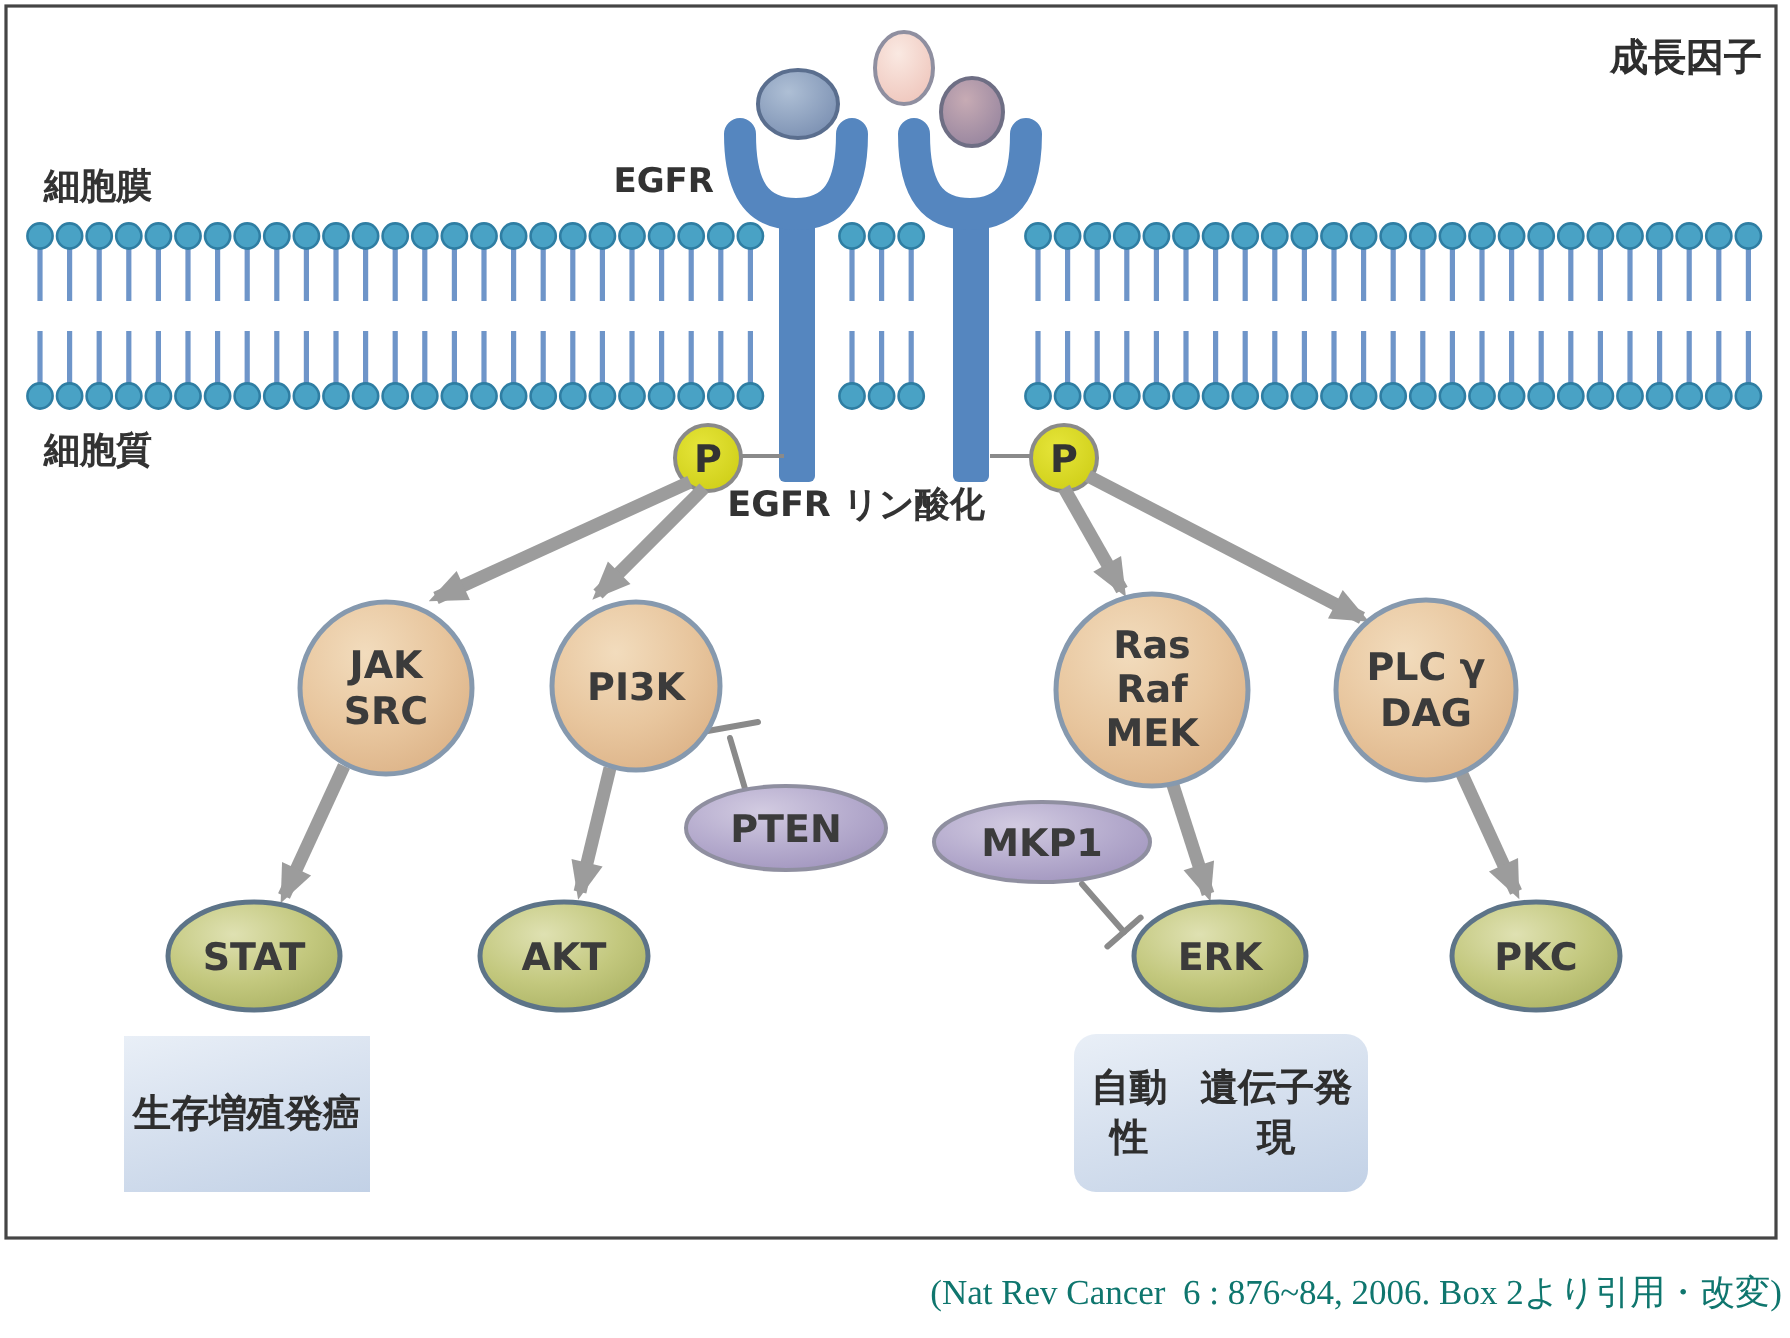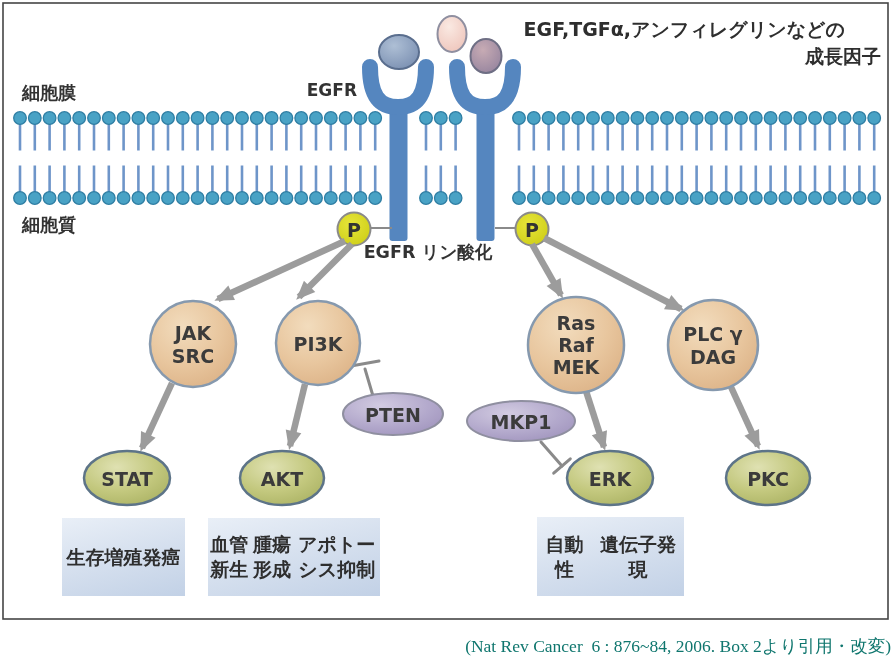--- a/index.html
+++ b/index.html
@@ -16,21 +16,21 @@
   .tbar{stroke:#8a8a8a;stroke-width:3;fill:none;stroke-linecap:round;}
   .gf-label{position:absolute;top:16px;right:14px;text-align:right;
             font-size:19px;font-weight:600;color:#2e2e2e;line-height:27px;}
   .gf-label .l1{margin-right:36px;}
   .outcome{position:absolute;display:flex;justify-content:center;
            align-items:center;text-align:center;
            background:linear-gradient(165deg,#e9eff7 0%,#d7e1ef 45%,#c2d1e6 100%);
            color:#2e2e2e;font-size:19px;font-weight:600;line-height:25px;}
   .box1{left:62px;top:518px;width:123px;height:78px;}
   .box2{left:208px;top:518px;width:172px;height:78px;}
-  .box3{left:537px;top:517px;width:147px;height:79px;}
+  .box3{left:537px;top:517px;width:147px;height:79px;border-radius:11px;}
   .box4{left:710px;top:517px;width:171px;height:79px;}
   .citation{position:absolute;top:634px;right:4px;white-space:pre;
             font-family:"Liberation Serif","DejaVu Serif",serif;
             font-size:17.5px;color:#0f766e;}
 </style>
 </head>
 <body>
 
 <div class="stage">
 
@@ -463,34 +463,28 @@
   <text x="127" y="479" text-anchor="middle" dominant-baseline="central" class="t-node">STAT</text>
   <ellipse cx="282" cy="478" rx="42" ry="27" fill="url(#gOlive)" stroke="#5d7488" stroke-width="2.5"></ellipse>
   <text x="282" y="479" text-anchor="middle" dominant-baseline="central" class="t-node">AKT</text>
   <ellipse cx="610" cy="478" rx="43" ry="27" fill="url(#gOlive)" stroke="#5d7488" stroke-width="2.5"></ellipse>
   <text x="610" y="479" text-anchor="middle" dominant-baseline="central" class="t-node">ERK</text>
   <ellipse cx="768" cy="478" rx="42" ry="27" fill="url(#gOlive)" stroke="#5d7488" stroke-width="2.5"></ellipse>
   <text x="768" y="479" text-anchor="middle" dominant-baseline="central" class="t-node">PKC</text>
 </svg>
 
 <div class="gf-label">
-  <div class="l1">EGF,TGFα,アンフィレグリンなどの</div>
   <div class="l2">成長因子</div>
 </div>
 
 <div class="outcome box1">
   <div>生存</div>
   <div>増殖</div>
   <div>発癌</div>
 </div>
-<div class="outcome box2">
-  <div>血管新生</div>
-  <div>腫瘍形成</div>
-  <div>アポトーシス抑制</div>
-</div>
 <div class="outcome box3">
   <div>自動性</div>
   <div>遺伝子発現</div>
 </div>
 
 <div class="citation">(Nat Rev Cancer  6 : 876~84, 2006. Box 2より引用・改変)</div>
 
 </div>
 
 </body></html>

